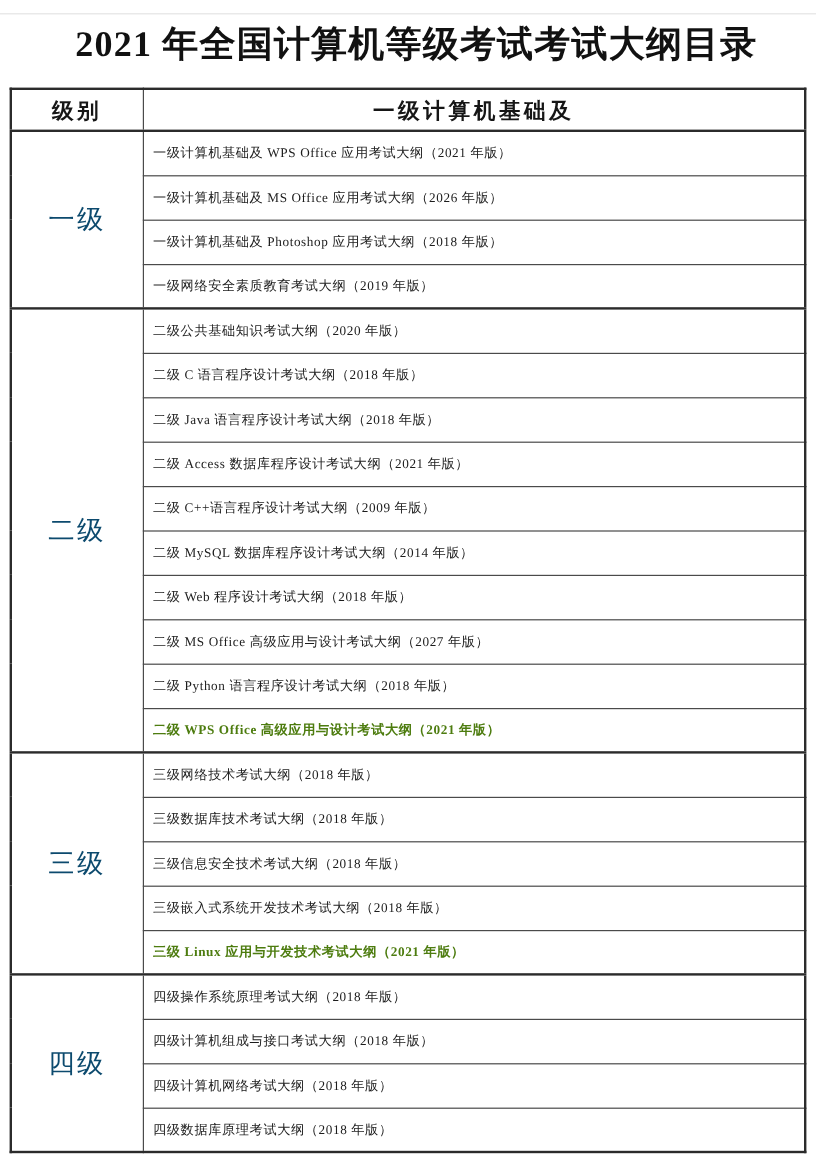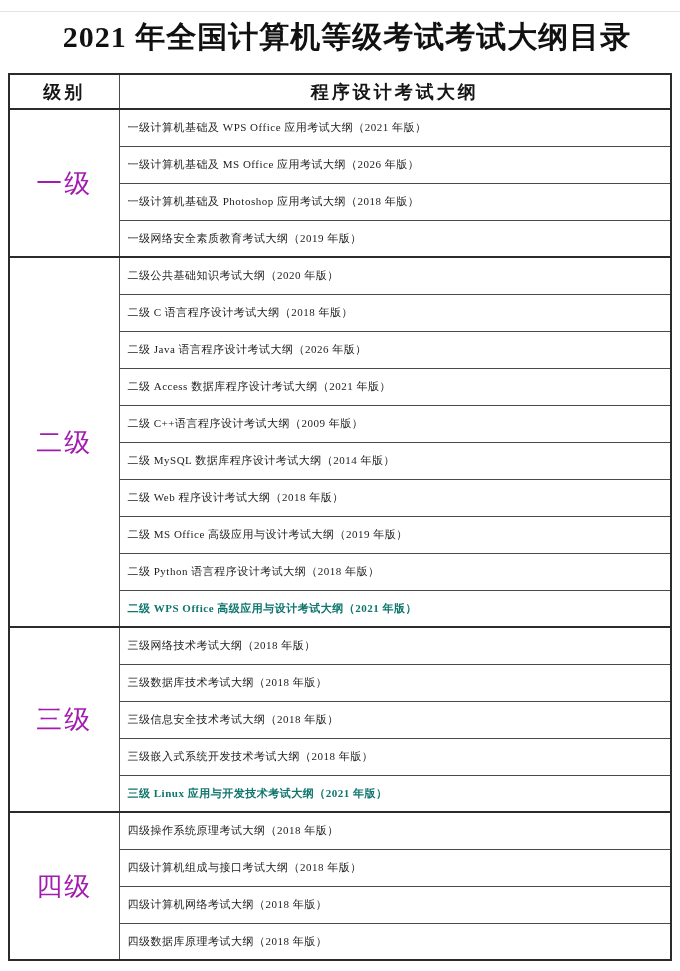--- a/index.html
+++ b/index.html
@@ -48,47 +48,47 @@
   tr.body-row { height: 37px; }
   th {
     font-size: 18px;
     font-weight: 700;
     letter-spacing: 3px;
     text-align: center;
     vertical-align: middle;
     color: #161616;
   }
   td.level-cell {
-    font-size: 26px;
+    font-size: 22px;
     letter-spacing: 2px;
     text-align: center;
     vertical-align: middle;
-    color: #a21caf;
+    color: #0c4a6e;
   }
   td.course-cell {
     font-size: 11px;
     letter-spacing: 0.5px;
     padding-left: 8px;
     vertical-align: middle;
     color: #1c1c1c;
   }
-  td.course-cell.bold { font-weight: 700; color: #0f766e; }
+  td.course-cell.bold { font-weight: 700; color: #4d7c0f; }
   tr.section-start td { border-top: 2px solid #2b2b2b; }
 </style>
 </head>
 <body>
 
 <div class="page">
   <div class="scan-hairline"></div>
   <h1 class="title">2021 年全国计算机等级考试考试大纲目录</h1>
   <table class="catalog">
     <thead>
       <tr class="header-row">
         <th class="col-level">级别</th>
-        <th class="col-course">程序设计考试大纲</th>
+        <th class="col-course">一级计算机基础及</th>
       </tr>
     </thead>
     <tbody id="table-body">
         <tr class="body-row section-start">
           <td class="level-cell" rowspan="4">一级</td>
           <td class="course-cell">一级计算机基础及 WPS Office 应用考试大纲（2021 年版）</td>
         </tr>
         <tr class="body-row">
           <td class="course-cell">一级计算机基础及 MS Office 应用考试大纲（2026 年版）</td>
         </tr>
@@ -99,36 +99,36 @@
           <td class="course-cell">一级网络安全素质教育考试大纲（2019 年版）</td>
         </tr>
         <tr class="body-row section-start">
           <td class="level-cell" rowspan="10">二级</td>
           <td class="course-cell">二级公共基础知识考试大纲（2020 年版）</td>
         </tr>
         <tr class="body-row">
           <td class="course-cell">二级 C 语言程序设计考试大纲（2018 年版）</td>
         </tr>
         <tr class="body-row">
-          <td class="course-cell">二级 Java 语言程序设计考试大纲（2026 年版）</td>
+          <td class="course-cell">二级 Java 语言程序设计考试大纲（2018 年版）</td>
         </tr>
         <tr class="body-row">
           <td class="course-cell">二级 Access 数据库程序设计考试大纲（2021 年版）</td>
         </tr>
         <tr class="body-row">
           <td class="course-cell">二级 C++语言程序设计考试大纲（2009 年版）</td>
         </tr>
         <tr class="body-row">
           <td class="course-cell">二级 MySQL 数据库程序设计考试大纲（2014 年版）</td>
         </tr>
         <tr class="body-row">
           <td class="course-cell">二级 Web 程序设计考试大纲（2018 年版）</td>
         </tr>
         <tr class="body-row">
-          <td class="course-cell">二级 MS Office 高级应用与设计考试大纲（2019 年版）</td>
+          <td class="course-cell">二级 MS Office 高级应用与设计考试大纲（2027 年版）</td>
         </tr>
         <tr class="body-row">
           <td class="course-cell">二级 Python 语言程序设计考试大纲（2018 年版）</td>
         </tr>
         <tr class="body-row">
           <td class="course-cell bold">二级 WPS Office 高级应用与设计考试大纲（2021 年版）</td>
         </tr>
         <tr class="body-row section-start">
           <td class="level-cell" rowspan="5">三级</td>
           <td class="course-cell">三级网络技术考试大纲（2018 年版）</td>

